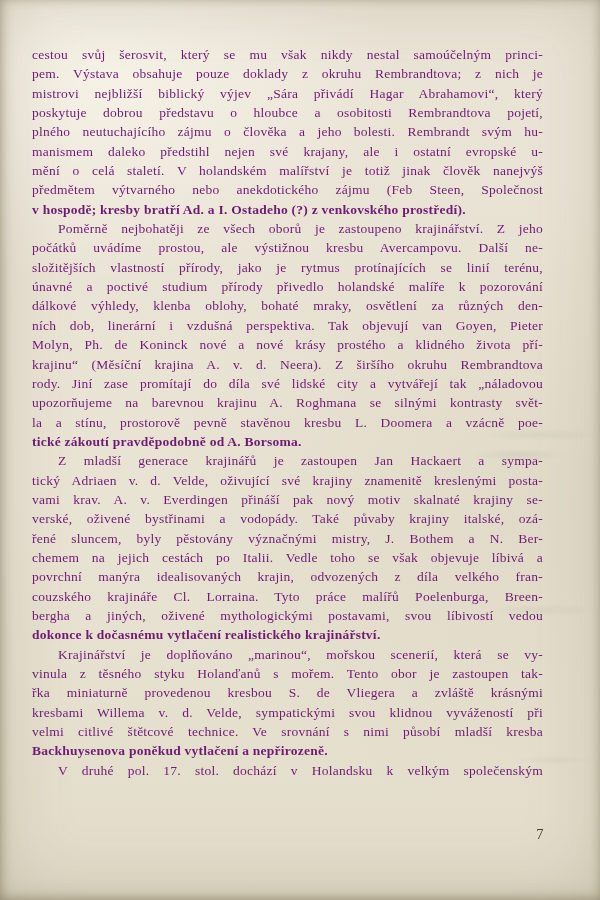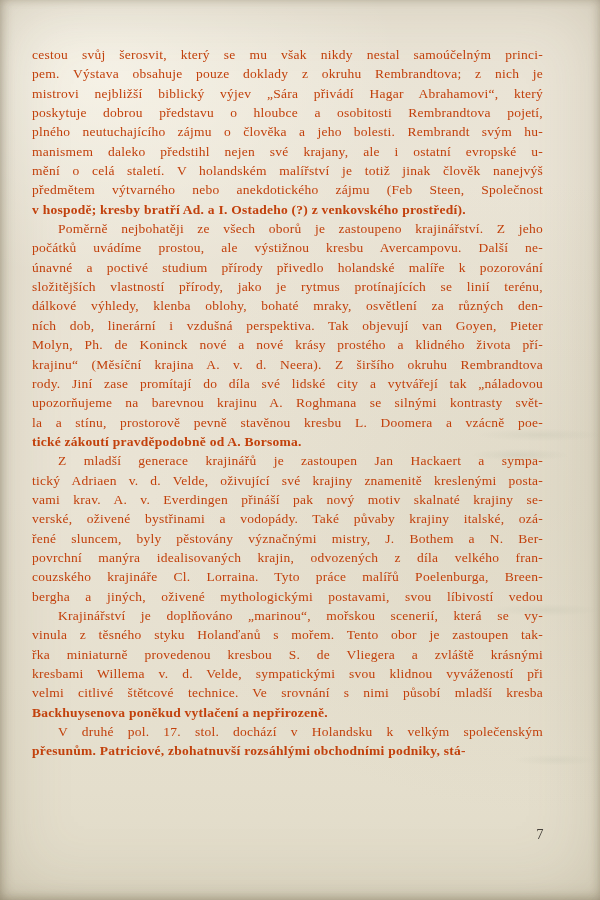--- a/index.html
+++ b/index.html
@@ -36,21 +36,21 @@
       radial-gradient(ellipse 70px 9px at 520px 455px, rgba(150,160,140,0.16), rgba(150,160,140,0) 70%),
       radial-gradient(ellipse 90px 9px at 540px 435px, rgba(150,160,140,0.13), rgba(150,160,140,0) 70%),
       radial-gradient(ellipse 80px 9px at 545px 610px, rgba(150,160,140,0.12), rgba(150,160,140,0) 70%),
       radial-gradient(ellipse 60px 8px at 555px 760px, rgba(150,160,140,0.10), rgba(150,160,140,0) 70%);
   }
   .text-block {
     position: absolute;
     left: 32px;
     top: 45px;
     width: 511px;
-    color: #c2410c;
+    color: #701a75;
     font-size: 13.5px;
     line-height: 19.35px;
     letter-spacing: 0.25px;
   }
   .paragraph {
     margin: 0;
   }
   .text-line {
     text-align: justify;
     text-align-last: justify;
@@ -86,48 +86,49 @@
       <div class="text-line">poskytuje dobrou představu o hloubce a osobitosti Rembrandtova pojetí,</div>
       <div class="text-line">plného neutuchajícího zájmu o člověka a jeho bolesti. Rembrandt svým hu-</div>
       <div class="text-line">manismem daleko předstihl nejen své krajany, ale i ostatní evropské u-</div>
       <div class="text-line">mění o celá staletí. V holandském malířství je totiž jinak člověk nanejvýš</div>
       <div class="text-line">předmětem výtvarného nebo anekdotického zájmu (Feb Steen, Společnost</div>
       <div class="text-line last">v hospodě; kresby bratří Ad. a I. Ostadeho (?) z venkovského prostředí).</div>
     </div>
     <div class="paragraph">
       <div class="text-line indent">Poměrně nejbohatěji ze všech oborů je zastoupeno krajinářství. Z jeho</div>
       <div class="text-line">počátků uvádíme prostou, ale výstižnou kresbu Avercampovu. Další ne-</div>
+      <div class="text-line">složitějších vlastností přírody, jako je rytmus protínajících se linií terénu,</div>
       <div class="text-line">únavné a poctivé studium přírody přivedlo holandské malíře k pozorování</div>
-      <div class="text-line">složitějších vlastností přírody, jako je rytmus protínajících se linií terénu,</div>
       <div class="text-line">dálkové výhledy, klenba oblohy, bohaté mraky, osvětlení za různých den-</div>
       <div class="text-line">ních dob, linerární i vzdušná perspektiva. Tak objevují van Goyen, Pieter</div>
       <div class="text-line">Molyn, Ph. de Koninck nové a nové krásy prostého a klidného života pří-</div>
       <div class="text-line">krajinu“ (Měsíční krajina A. v. d. Neera). Z širšího okruhu Rembrandtova</div>
       <div class="text-line">rody. Jiní zase promítají do díla své lidské city a vytvářejí tak „náladovou</div>
       <div class="text-line">upozorňujeme na barevnou krajinu A. Roghmana se silnými kontrasty svět-</div>
       <div class="text-line">la a stínu, prostorově pevně stavěnou kresbu L. Doomera a vzácně poe-</div>
       <div class="text-line last">tické zákoutí pravděpodobně od A. Borsoma.</div>
     </div>
     <div class="paragraph">
       <div class="text-line indent">Z mladší generace krajinářů je zastoupen Jan Hackaert a sympa-</div>
       <div class="text-line">tický Adriaen v. d. Velde, oživující své krajiny znamenitě kreslenými posta-</div>
       <div class="text-line">vami krav. A. v. Everdingen přináší pak nový motiv skalnaté krajiny se-</div>
       <div class="text-line">verské, oživené bystřinami a vodopády. Také půvaby krajiny italské, ozá-</div>
       <div class="text-line">řené sluncem, byly pěstovány význačnými mistry, J. Bothem a N. Ber-</div>
+      <div class="text-line">chemem na jejich cestách po Italii. Vedle toho se však objevuje líbivá a</div>
       <div class="text-line">povrchní manýra idealisovaných krajin, odvozených z díla velkého fran-</div>
       <div class="text-line">couzského krajináře Cl. Lorraina. Tyto práce malířů Poelenburga, Breen-</div>
       <div class="text-line">bergha a jiných, oživené mythologickými postavami, svou líbivostí vedou</div>
+      <div class="text-line last">dokonce k dočasnému vytlačení realistického krajinářství.</div>
     </div>
     <div class="paragraph">
       <div class="text-line indent">Krajinářství je doplňováno „marinou“, mořskou scenerií, která se vy-</div>
       <div class="text-line">vinula z těsného styku Holanďanů s mořem. Tento obor je zastoupen tak-</div>
       <div class="text-line">řka miniaturně provedenou kresbou S. de Vliegera a zvláště krásnými</div>
       <div class="text-line">kresbami Willema v. d. Velde, sympatickými svou klidnou vyvážeností při</div>
       <div class="text-line">velmi citlivé štětcové technice. Ve srovnání s nimi působí mladší kresba</div>
       <div class="text-line last">Backhuysenova poněkud vytlačení a nepřirozeně.</div>
     </div>
     <div class="paragraph">
       <div class="text-line indent">V druhé pol. 17. stol. dochází v Holandsku k velkým společenským</div>
-      <div class="text-line last">přesunům. Patriciové, zbohatnuvší rozsáhlými obchodními podniky, stá-</div>
     </div>
   </div>
 
 <div class="page-number">7</div>
 
 </body></html>

